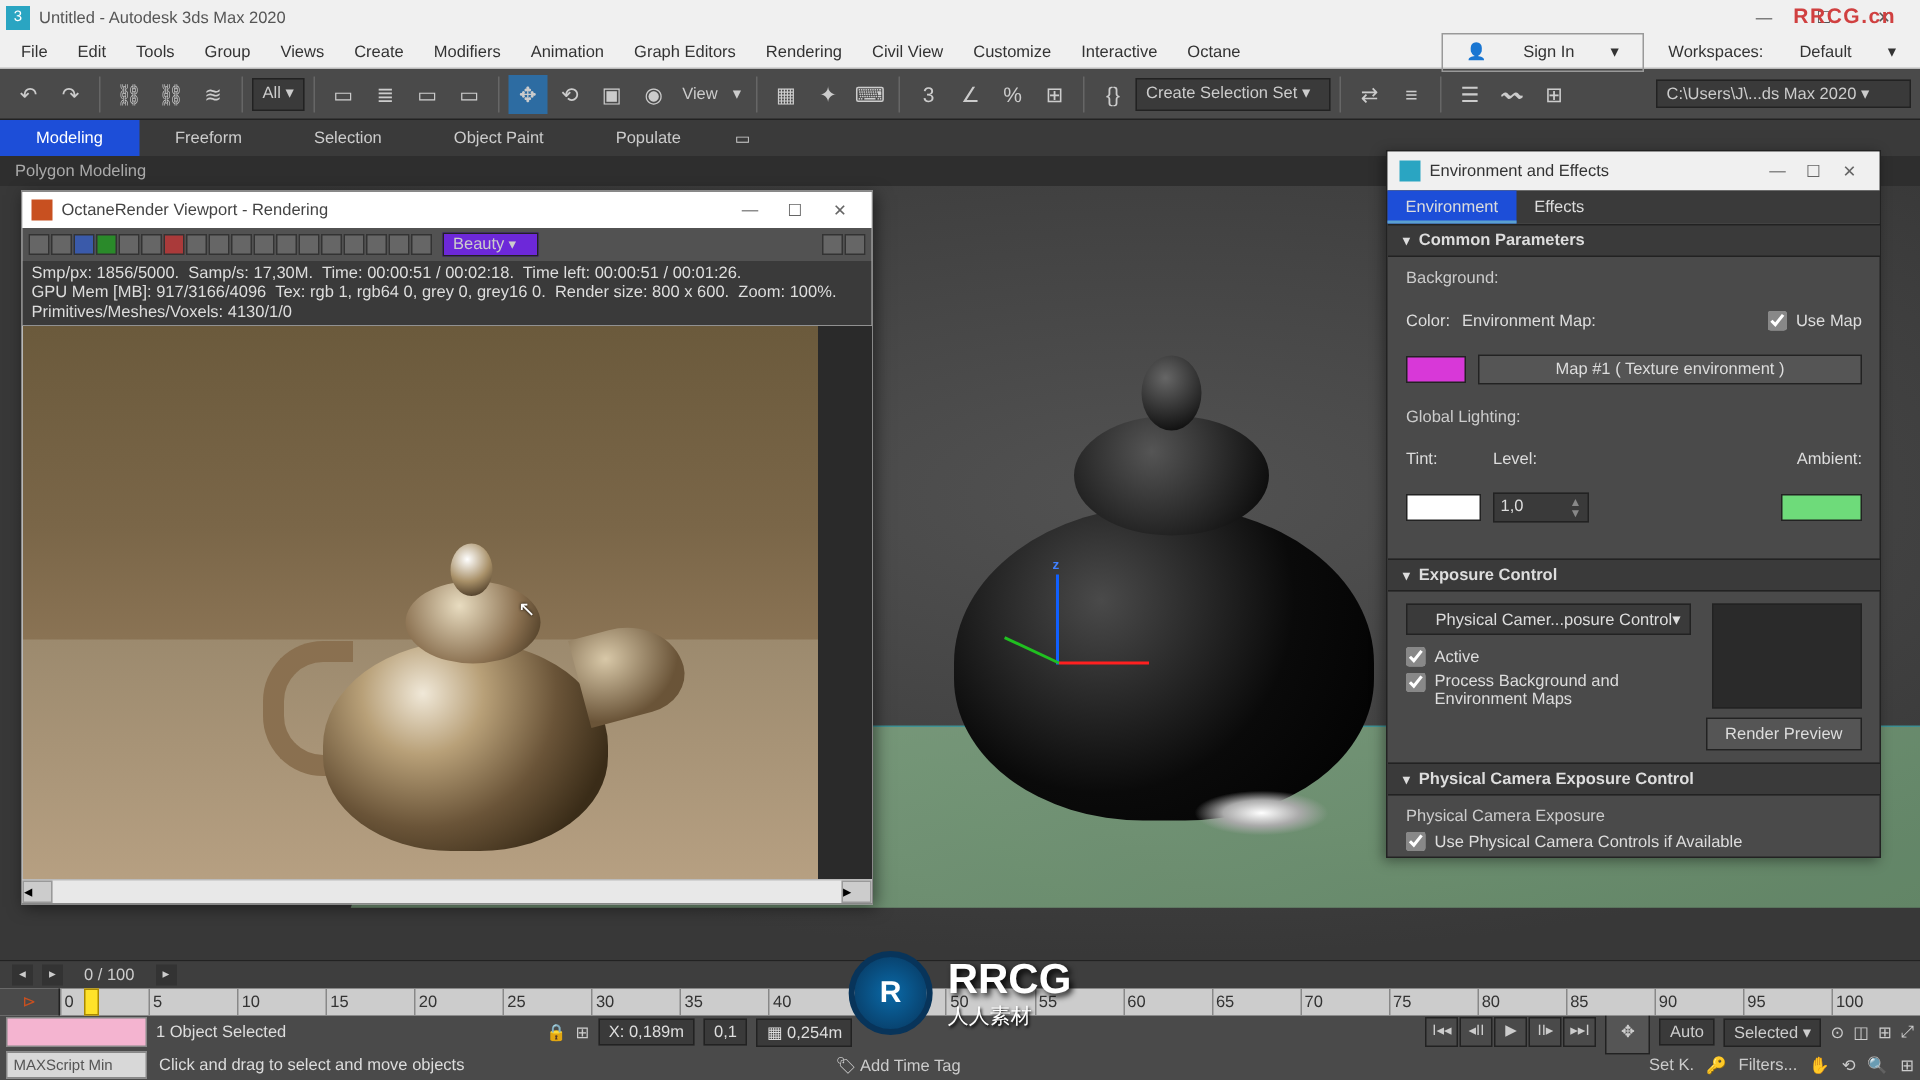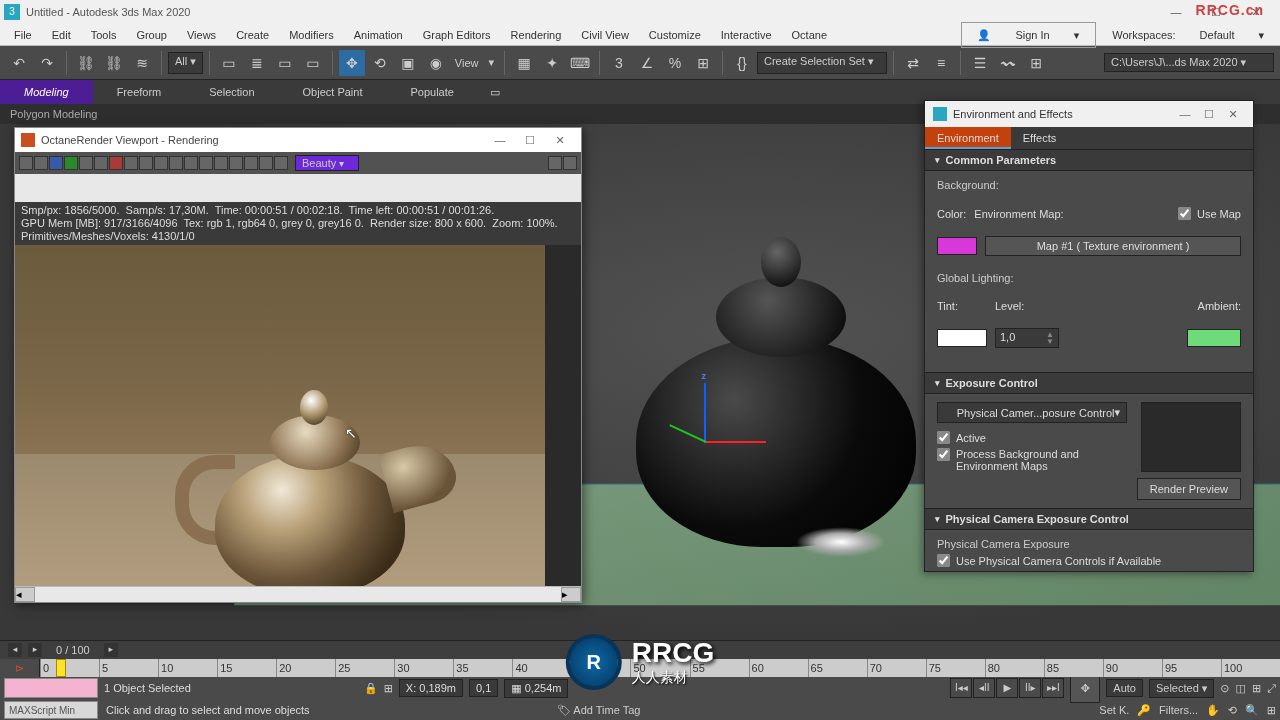--- a/index.html
+++ b/index.html
@@ -22,21 +22,21 @@
 .maintb { height:34px; background:#4a4a4a; display:flex; align-items:center; gap:2px; padding:0 6px; border-bottom:1px solid #222;}
 .maintb .tbtn{ width:26px; height:26px; background:#4a4a4a; border:1px solid transparent; color:#ccc; text-align:center; line-height:24px; font-size:14px;}
 .maintb .divider{ width:1px; height:24px; background:#666; margin:0 4px;}
 .maintb .sel{ background:#3a3a3a; border:1px solid #222; color:#ccc; padding:2px 6px; height:22px;}
 .maintb .txt{ color:#ccc; padding:0 4px;}
 .maintb .path{ margin-left:auto; color:#ccc; border:1px solid #222; background:#3a3a3a; padding:2px 6px; width:170px; overflow:hidden; white-space:nowrap;}
 
 
 .ribbon { height:24px; background:#3a3a3a; display:flex; align-items:center; color:#ccc;}
 .ribbon .ritem{ padding:0 24px; line-height:24px; }
-.ribbon .ritem.active{ background:#4c1d95; color:#fff;font-style:italic;}
+.ribbon .ritem.active{ background:#1d4ed8; color:#fff;}
 .subrib{ height:20px; background:#2e2e2e; color:#aaa; padding-left:10px; line-height:20px;}
 
 
 .workspace{ position:absolute; top:124px; left:0; right:0; bottom:80px; background:#3b3b3b;}
 .viewport{ position:absolute; inset:0; background: radial-gradient(ellipse at 60% 40%, #525252 0%, #383838 70%); overflow:hidden;}
 
 .ground{ position:absolute; left:20%; right:-5%; top:58%; bottom:-5%; background:linear-gradient(135deg,#9fd4a3 0%, #7eb885 100%); transform:skewX(-20deg) scaleY(0.5); opacity:0.6; border-top:2px solid #3dc6cc;}
 
 .teapot{ position:absolute; left:45%; top:18%; width:420px; height:360px;}
 .teapot .body{ position:absolute; left:60px; top:120px; width:280px; height:210px; background:radial-gradient(circle at 35% 30%, #4a4a4a 0%, #0a0a0a 55%, #000 100%); border-radius:50% 50% 45% 45%;}
@@ -55,21 +55,21 @@
 .octwin{ position:absolute; left:14px; top:127px; width:568px; height:476px; background:#e8e8e8; border:1px solid #888; box-shadow:2px 2px 10px rgba(0,0,0,0.5); display:flex; flex-direction:column;}
 .octwin .wtitle{ height:24px; background:#fff; display:flex; align-items:center; padding:0 6px; color:#444;}
 .octwin .wtitle .spacer{flex:1;}
 .octwin .wtitle .wbtn{ width:30px; text-align:center; color:#666;}
 .octwin .wtool{ height:22px; background:#525252; display:flex; align-items:center; gap:1px; padding:0 4px;}
 .octwin .wtool .wtb{ width:14px; height:14px; background:#666; border:1px solid #333;}
 .octwin .wtool .wtb.g{ background:#2a8a2a;}
 .octwin .wtool .wtb.r{ background:#aa3a3a;}
 .octwin .wtool .wtb.b{ background:#3a5aaa;}
 .octwin .wtool .beauty{ margin-left:6px; background:#6d28d9; color:#ccc; border:1px solid #222; padding:1px 14px 1px 6px; font-size:10px;}
-.octwin .stats{ background:#3a3a3a; color:#ddd; padding:2px 6px; font-size:10px; line-height:13px; white-space:pre;margin-top:28px;}
+.octwin .stats{ background:#3a3a3a; color:#ddd; padding:2px 6px; font-size:10px; line-height:13px; white-space:pre;}
 .octwin .render{ flex:1; position:relative; overflow:auto; background:#2a2a2a;}
 .octwin .render .canvas{ position:absolute; left:0; top:0; width:530px; height:380px; background:
   linear-gradient(to bottom, #6b5a3c 0%, #7a6648 35%, #8a7354 55%, #9c8566 100%);}
 .octwin .render .floor{ position:absolute; left:0; top:55%; width:530px; height:45%; background:linear-gradient(to bottom,#9c8a6e,#b8a183);}
 
 .rteapot{ position:absolute; left:150px; top:150px; width:300px; height:210px;}
 .rteapot .rb{ position:absolute; left:50px; top:60px; width:190px; height:140px; border-radius:50% 50% 45% 45%; background:radial-gradient(circle at 35% 25%, #f0e8d8 0%, #b8a078 25%, #6a5438 55%, #3a2c18 80%);}
 .rteapot .rlid{ position:absolute; left:105px; top:20px; width:90px; height:55px; border-radius:50%; background:radial-gradient(circle at 40% 30%,#e8dcc0,#8a7050 60%,#3a2c18);}
 .rteapot .rknob{ position:absolute; left:135px; top:-5px; width:28px; height:35px; border-radius:50%; background:radial-gradient(circle at 40% 30%,#fff,#a89068 50%,#2a1c10);}
 .rteapot .rspout{ position:absolute; left:220px; top:50px; width:70px; height:60px; border-radius:0 60% 40% 0; background:radial-gradient(ellipse at 30% 30%,#d8c8a8,#6a5438 70%); transform:rotate(-15deg);}
@@ -79,21 +79,21 @@
 .octwin .scroll .thumb{ width:20px; background:#ccc; border:1px solid #999;}
 
 
 .envpanel{ position:absolute; right:26px; top:100px; width:330px; height:472px; background:#4a4a4a; border:1px solid #222; box-shadow:-2px 2px 8px rgba(0,0,0,0.4); color:#ddd;}
 .envpanel .ptitle{ height:26px; background:#f0f0f0; color:#333; display:flex; align-items:center; padding:0 8px;}
 .envpanel .ptitle .picon{ width:14px; height:14px; background:#2aa5c2; margin-right:6px;}
 .envpanel .ptitle .spacer{flex:1;}
 .envpanel .ptitle .pbtn{ width:24px; text-align:center; color:#666;}
 .envpanel .tabs{ height:22px; background:#3a3a3a; display:flex;}
 .envpanel .tabs .tab{ padding:0 12px; line-height:22px;}
-.envpanel .tabs .tab.active{ background:#c2410c; border-bottom:2px solid #5aa0d0;}
+.envpanel .tabs .tab.active{ background:#1d4ed8; border-bottom:2px solid #5aa0d0;}
 .envpanel .body{ padding:0; overflow-y:auto; height:calc(100% - 48px);}
 .rollout-h{ background:#3a3a3a; padding:4px 10px; font-weight:bold; border-top:1px solid #222; border-bottom:1px solid #222; display:flex; align-items:center; gap:6px;}
 .rollout-h:before{ content:"▾"; font-size:9px;}
 .rollout-b{ padding:8px 12px;}
 .rollout-b .label{ color:#ccc; margin-bottom:4px;}
 .row{ display:flex; align-items:center; gap:8px; margin:16px 0;}
 .swatch{ width:40px; height:18px; border:1px solid #222;}
 .swatch.magenta{ background:#d838d8;}
 .swatch.white{ background:#fff;}
 .swatch.green{ background:#6edb7a;}

